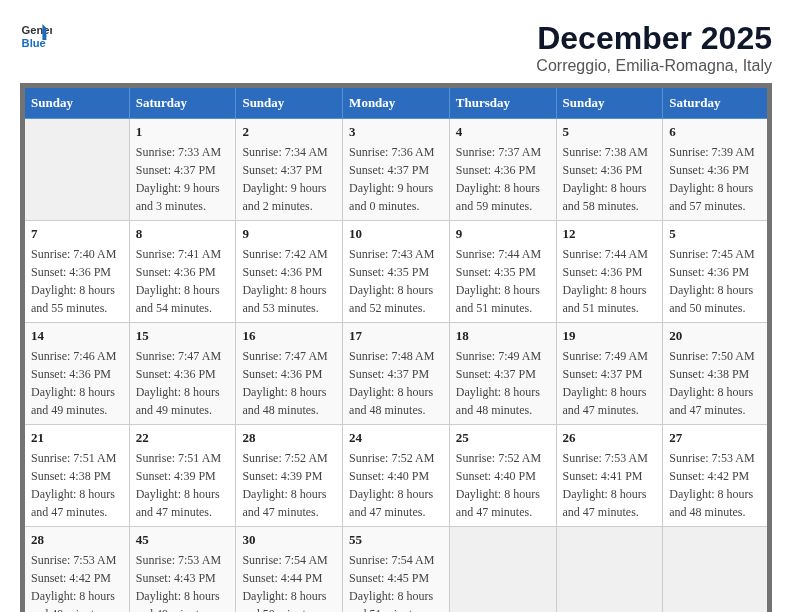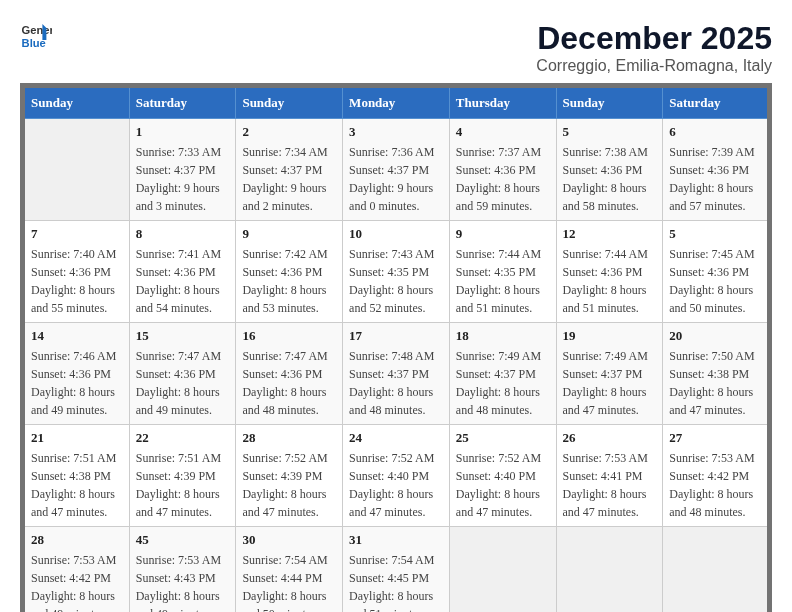--- a/index.html
+++ b/index.html
@@ -235,21 +235,21 @@
         </td>
         <td>
           <span class="day-number">45</span>
           <div class="day-detail">Sunrise: 7:53 AM<br>Sunset: 4:43 PM<br>Daylight: 8 hours and 49 minutes.</div>
         </td>
         <td>
           <span class="day-number">30</span>
           <div class="day-detail">Sunrise: 7:54 AM<br>Sunset: 4:44 PM<br>Daylight: 8 hours and 50 minutes.</div>
         </td>
         <td>
-          <span class="day-number">31</span>
+          <span class="day-number">55</span>
           <div class="day-detail">Sunrise: 7:54 AM<br>Sunset: 4:45 PM<br>Daylight: 8 hours and 51 minutes.</div>
         </td>
         <td class="empty-cell"></td>
         <td class="empty-cell"></td>
         <td class="empty-cell"></td>
       </tr>
     </tbody>
 </table>
 
 </body></html>

